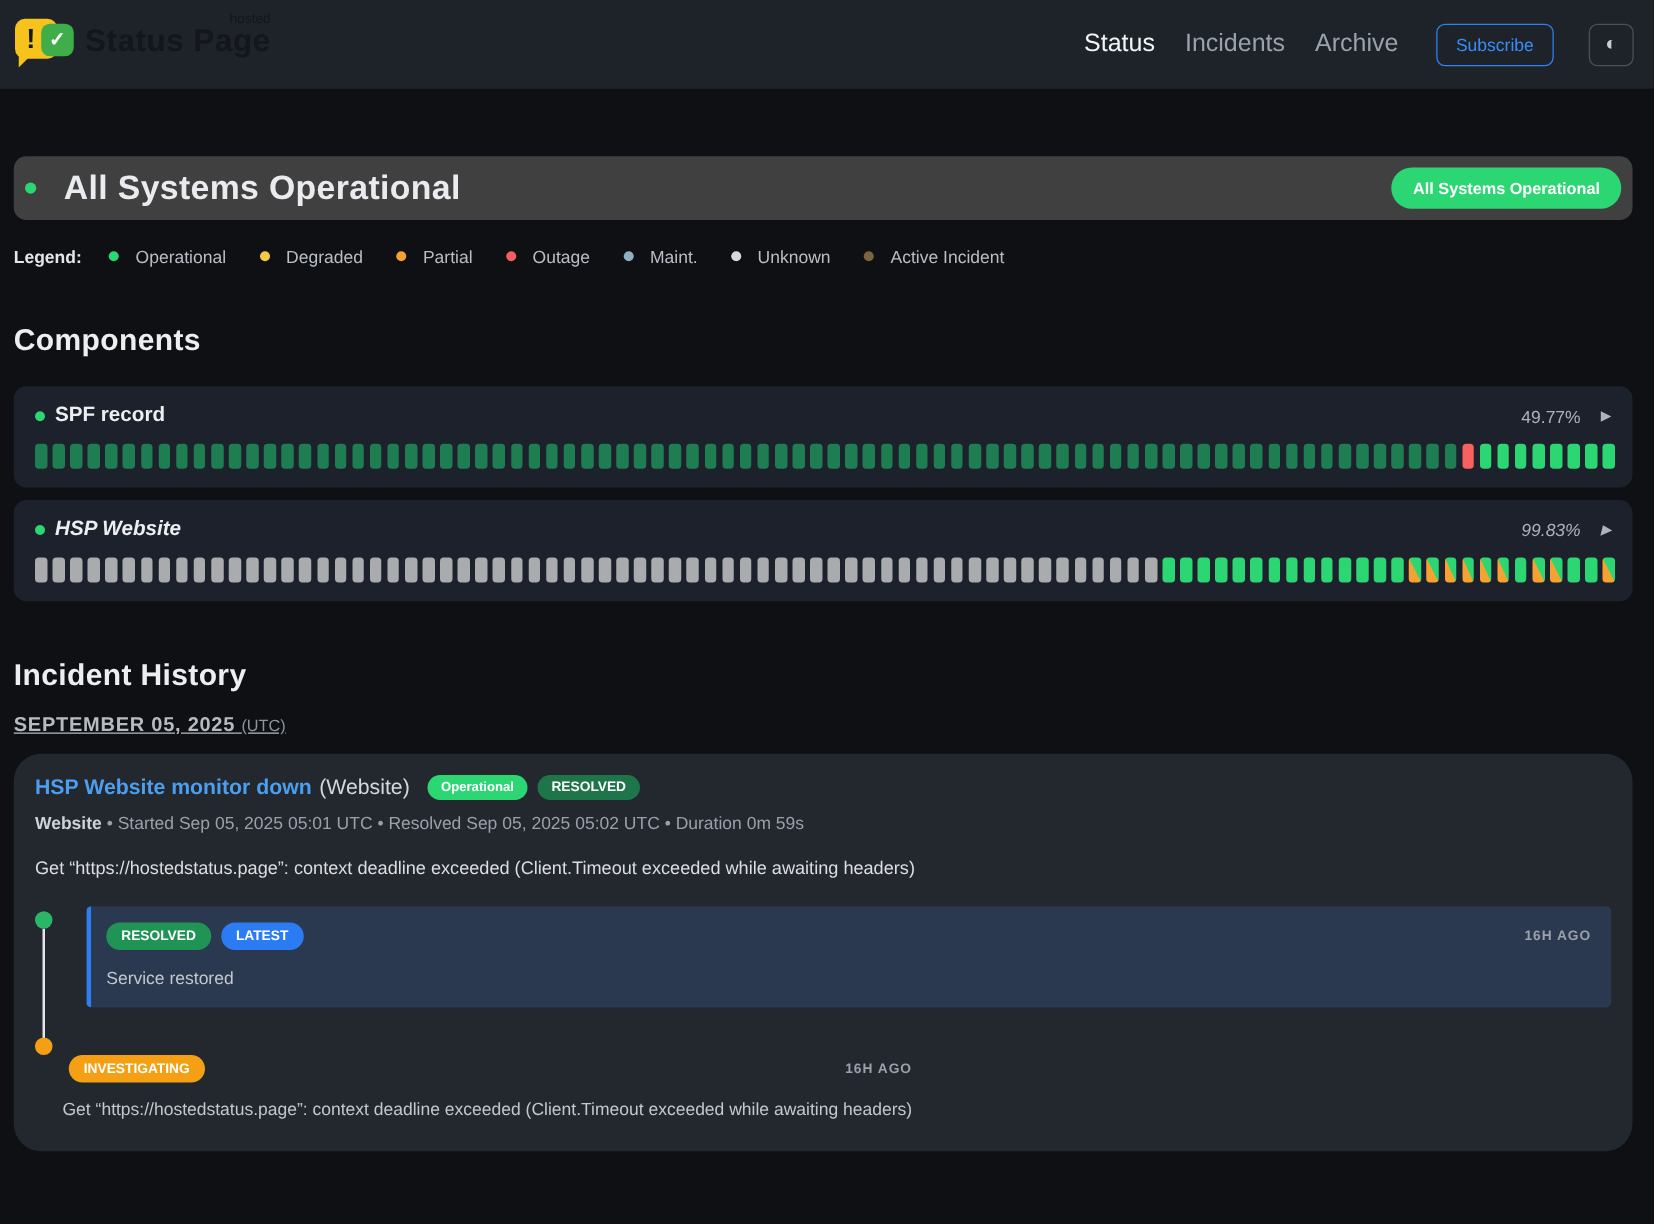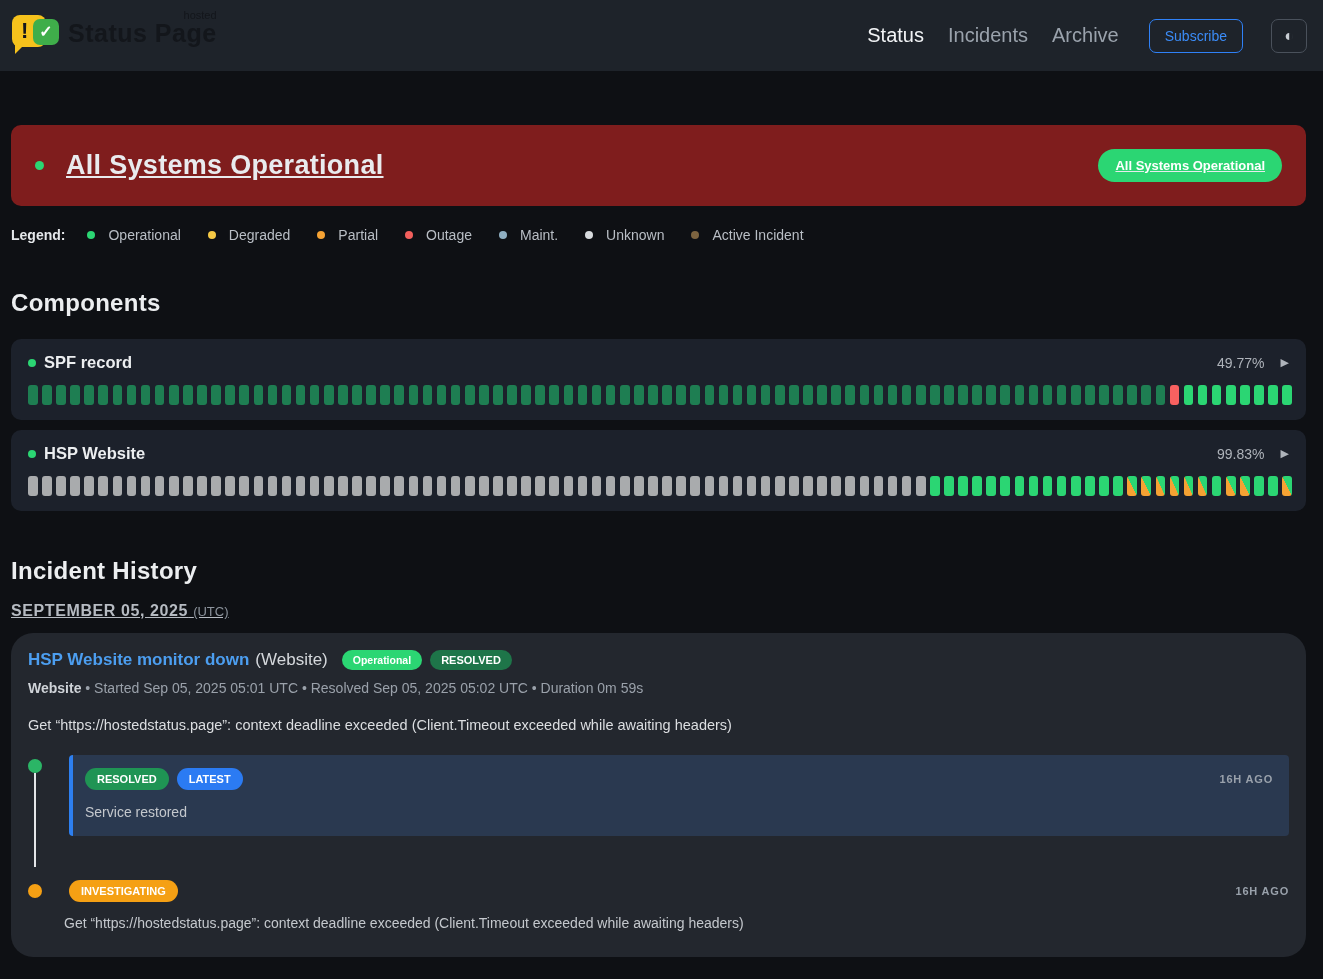--- a/index.html
+++ b/index.html
@@ -20,21 +20,21 @@
   .nav { display:flex; align-items:center; gap:24px; }
   .nav a { text-decoration:none; font-size:20px; color:#9aa2ac; cursor:pointer; }
   .nav a.active { color:#f2f4f6; }
   .subscribe-btn { margin-left:6px; background:transparent; border:1px solid #2f81f7; color:#3b8cf8; font-size:14px; padding:8px 15px; border-radius:7px; cursor:pointer; font-family:inherit; }
   .theme-btn { margin-left:4px; width:36px; height:34px; background:transparent; border:1px solid #4a515b; border-radius:7px; color:#c9ced4; font-size:16px; cursor:pointer; line-height:1; }
 
   
   .main { padding:0 17px 0 11px; }
 
   
-  .hero { margin-top:54px; background:#7f1d1d; border-radius:10px; padding:24px;text-decoration:underline; }
+  .hero { margin-top:54px; background:#404040; border-radius:10px; padding:9px; }
   .hero-top { display:flex; align-items:center; }
   .dot { width:9px; height:9px; border-radius:50%; display:inline-block; flex:none; }
   .dot-green { background:#2bd673; }
   .hero-title { font-size:27px; font-weight:bold; color:#e9ebee; margin-left:22px; letter-spacing:0.3px; }
   .hero-badge { margin-left:auto; background:#2bd673; color:#fff; font-size:13px; font-weight:bold; padding:9px 17px; border-radius:17px; }
   .hero-updated { margin-top:16px; font-size:15px; color:#9aa1aa; }
 
   
   .legend { margin-top:21px; display:flex; align-items:center; font-size:14px; color:#b9bec5; }
   .legend-label { font-weight:bold; color:#e4e7ea; margin-right:22px; }
@@ -44,21 +44,21 @@
   .ldot-degraded { background:#f5c945; }
   .ldot-partial { background:#f5a233; }
   .ldot-outage { background:#f25f5c; }
   .ldot-maint { background:#8fafc2; }
   .ldot-unknown { background:#d7dadd; }
   .ldot-active { background:#7d6440; }
 
   
   .section-title { margin-top:46px; font-size:24px; font-weight:bold; color:#eceef0; letter-spacing:0.3px; }
   .component-card { margin-top:22px; background:#1c212b; border-radius:10px; padding:14px 17px 15px 17px; }
-  .component-card + .component-card { margin-top:10px; }
+  .component-card + .component-card { margin-top:10px;font-style:italic; }
   .comp-head { display:flex; align-items:center; }
   .comp-dot { width:8px; height:8px; border-radius:50%; background:#2bd673; flex:none; }
   .comp-name { margin-left:8px; font-size:16.5px; color:#eceef0; font-weight:bold; }
   .comp-right { margin-left:auto; display:flex; align-items:center; gap:16px; }
   .comp-uptime { font-size:14px; color:#aeb3ba; }
   .comp-expand { color:#aeb3ba; font-size:11px; cursor:pointer; }
   .bars { margin-top:13px; display:flex; gap:4.5px; }
   .bar { width:9.6px; height:20px; border-radius:3px; flex:none; }
   .bar-op { background:#2bd673; }
   .bar-op_dim { background:#1e7e52; }
@@ -79,21 +79,21 @@
   .badge-operational { background:#2bd673; margin-left:14px; }
   .badge-resolved-dark { background:#1e7549; margin-left:8px; font-size:11px; }
   .inc-meta { margin-top:10px; font-size:14px; color:#9aa1aa; }
   .inc-meta b { color:#cfd3d8; }
   .inc-desc { margin-top:21px; font-size:14.5px; color:#dcdee1; }
 
   
   .timeline { margin-top:22px; position:relative; padding-left:0; }
   .tl-line { position:absolute; left:6px; top:18px; width:2px; height:94px; background:#e3e5e8; }
   .tl-entry { display:flex; align-items:flex-start; }
-  .tl-entry + .tl-entry { margin-top:44px; }
+  .tl-entry + .tl-entry { margin-top:20px;flex-direction:column; }
   .tl-node { width:14px; height:14px; border-radius:50%; flex:none; margin-top:4px; position:relative; z-index:2; }
   .tl-node-green { background:#2bb566; }
   .tl-node-orange { background:#f5a014; }
   .tl-box { margin-left:27px; flex:1; background:#2a3950; border-left:4px solid #2d7ff0; border-radius:4px; padding:13px 16px 16px 12px; }
   .tl-plain { margin-left:27px; flex:1; }
   .tl-badges { display:flex; align-items:center; }
   .badge-tl { font-size:11px; padding:5px 12px; }
   .badge-resolved { background:#1f9454; }
   .badge-latest { background:#2b7bf3; margin-left:8px; }
   .badge-investigating { background:#f5a014; }

